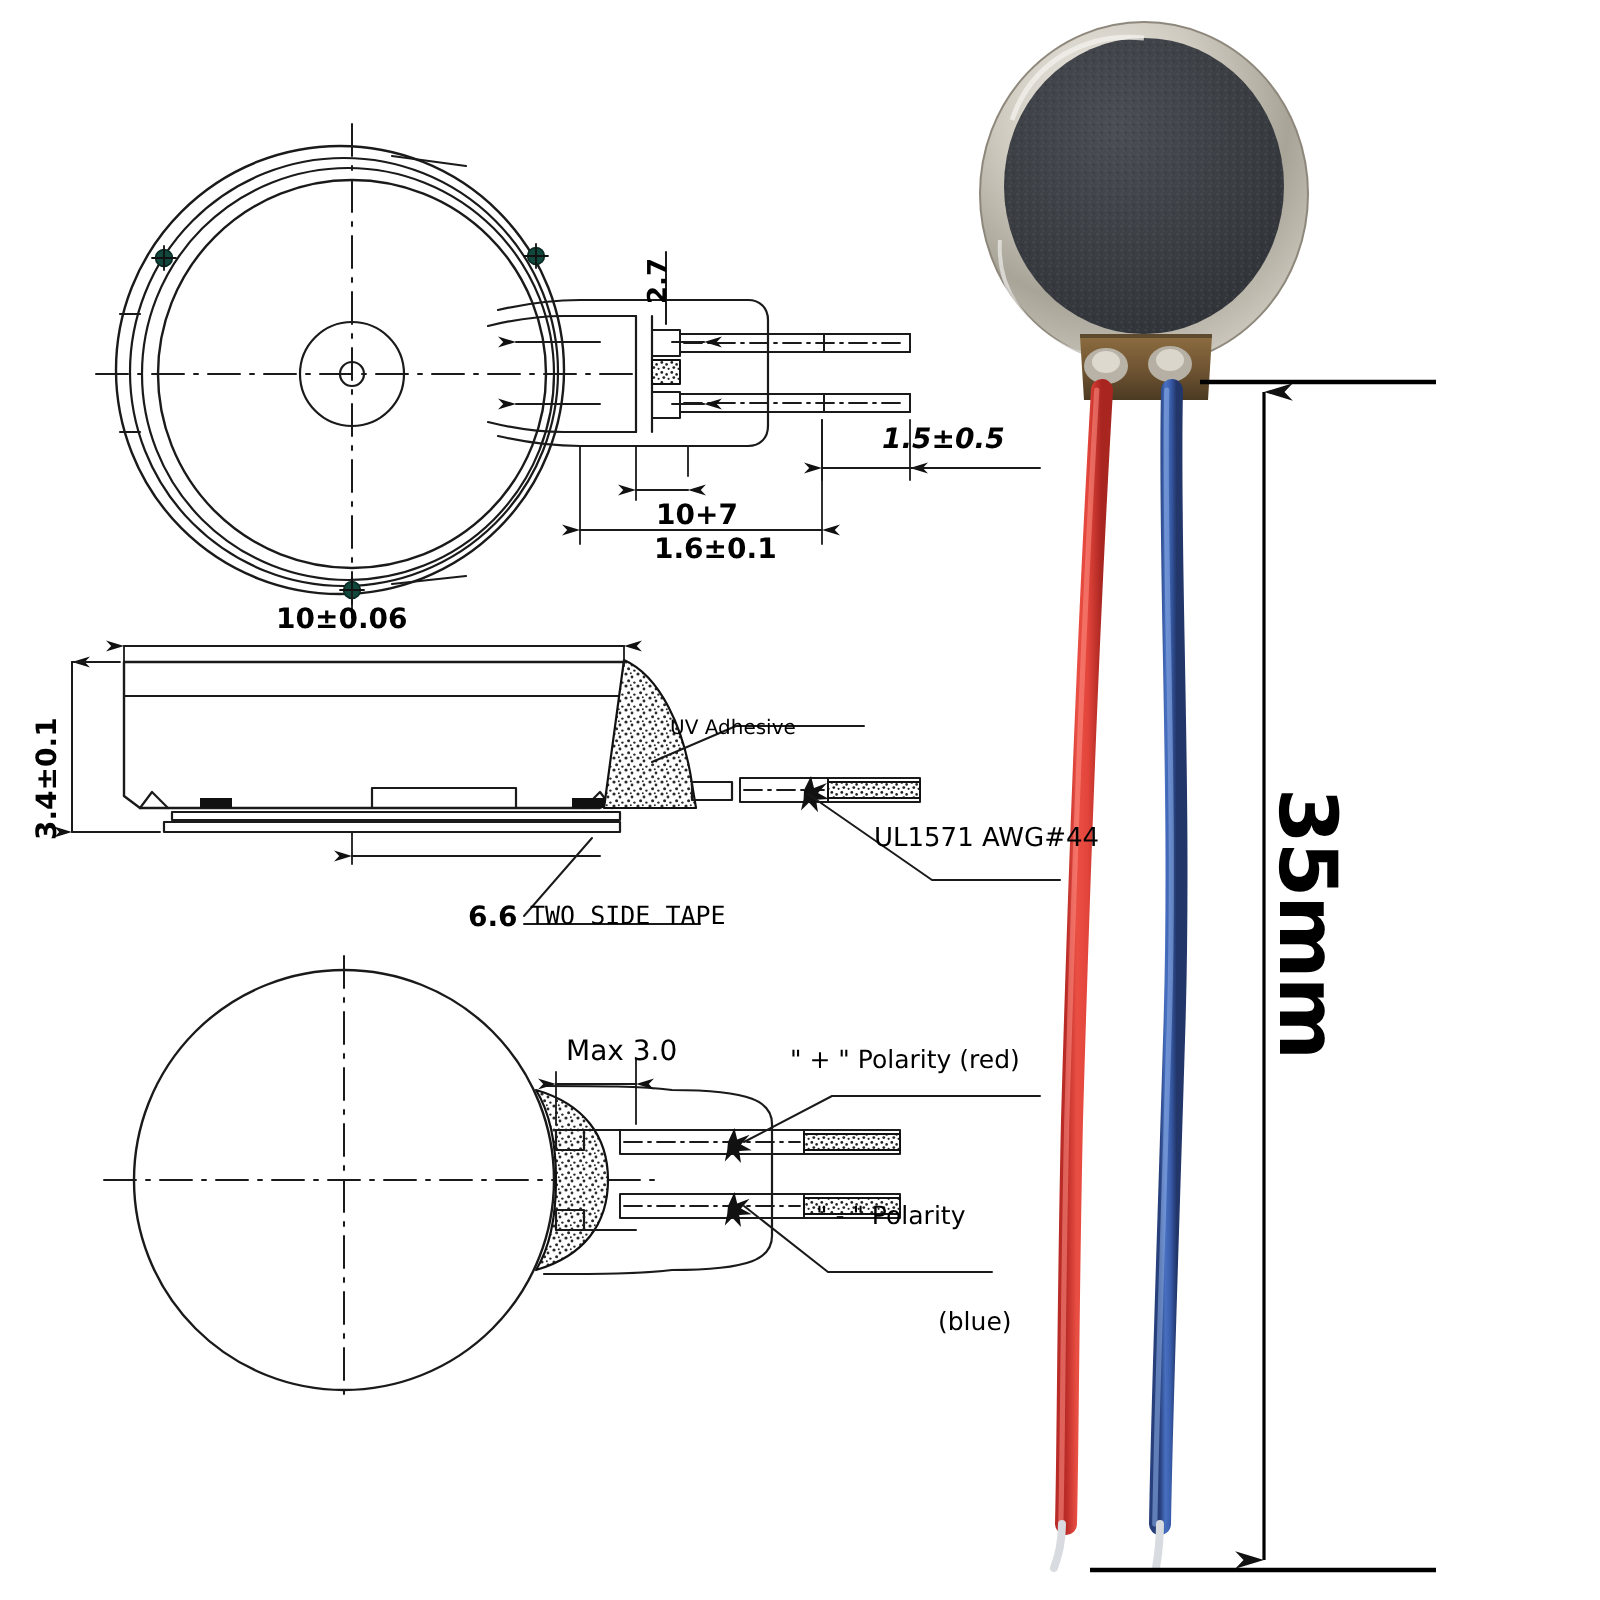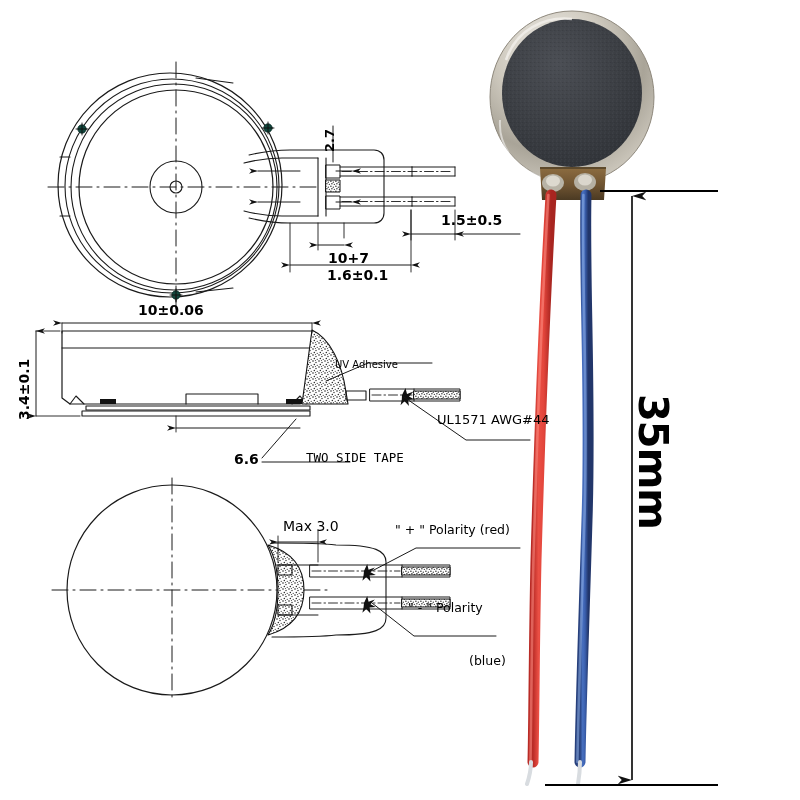--- a/index.html
+++ b/index.html
@@ -306,35 +306,35 @@
   <div class="layer">
 
     <div class="lbl sans b" style="left:322px;top:152px;font-size:13px;">
       <span class="rot90" style="display:inline-block;">2.7</span>
     </div>
 
     <div class="lbl sans b" style="left:327px;top:227px;font-size:14px;margin-top:40px;">1.6±0.1</div>
 
     <div class="lbl sans b" style="left:328px;top:250px;font-size:14px;">10+7</div>
 
-    <div class="lbl sans b" style="left:441px;top:212px;font-size:14px;">1.5±0.5</div>
+    <div class="lbl sans b" style="left:441px;top:212px;font-size:14px;font-style:italic;">1.5±0.5</div>
 
     <div class="lbl sans b" style="left:138px;top:302px;font-size:14px;">10±0.06</div>
 
     <div class="lbl sans b" style="left:16px;top:420px;font-size:14px;">
       <span class="rot90" style="display:inline-block;">3.4±0.1</span>
     </div>
 
     <div class="lbl sans b" style="left:234px;top:418px;font-size:14px;margin-top:33px;">6.6</div>
 
     <div class="lbl sans" style="left:335px;top:359px;font-size:10px;">UV Adhesive</div>
 
     <div class="lbl sans" style="left:437px;top:412px;font-size:13px;">UL1571  AWG#44</div>
 
-    <div class="lbl mono" style="left:265px;top:450px;font-size:12.5px;margin-left:41px;">TWO SIDE TAPE</div>
+    <div class="lbl mono" style="left:265px;top:450px;font-size:12.5px;">TWO SIDE TAPE</div>
 
     <div class="lbl sans" style="left:283px;top:518px;font-size:14px;">Max 3.0</div>
 
     <div class="lbl sans" style="left:395px;top:522px;font-size:12.5px;">" + " Polarity (red)</div>
 
     <div class="lbl sans" style="left:408px;top:600px;font-size:12.5px;">" - " Polarity</div>
 
     <div class="lbl sans" style="left:426px;top:653px;font-size:12.5px;margin-left:43px;">(blue)</div>
 
     <div class="lbl sans b" style="left:676px;top:394px;font-size:40px;letter-spacing:-1px;">

